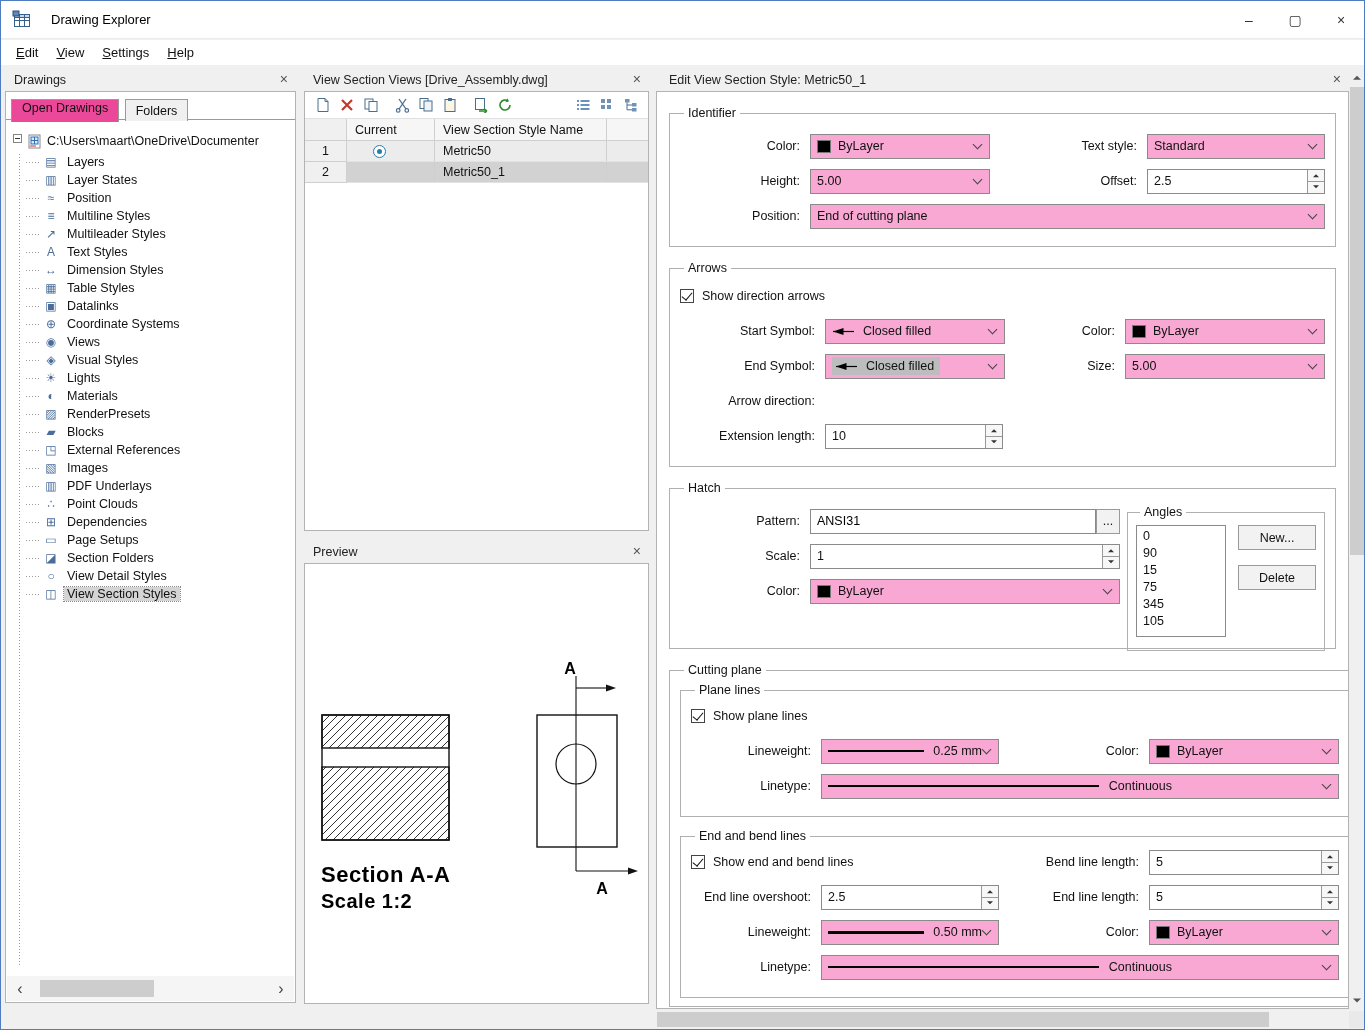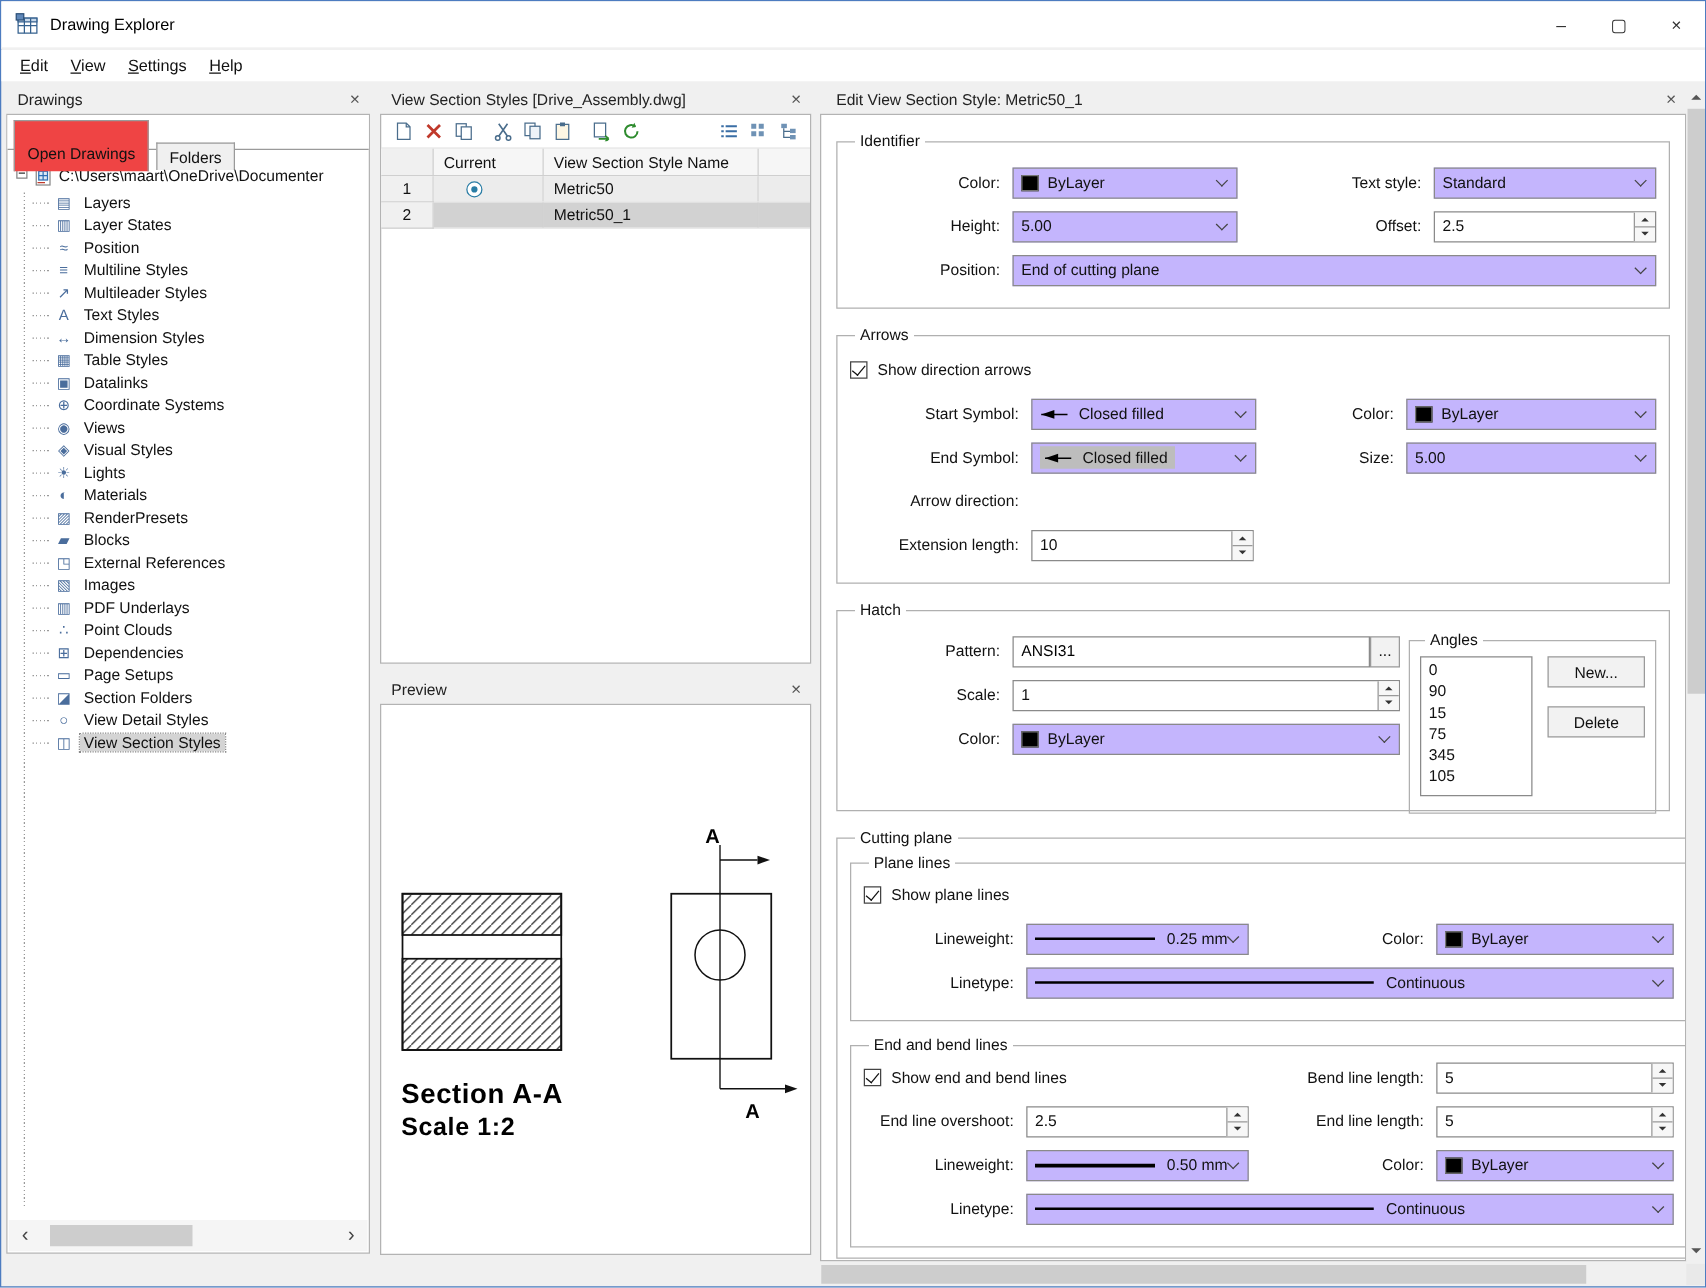--- a/index.html
+++ b/index.html
@@ -2,21 +2,21 @@
 <html><head>
 <meta charset="utf-8">
 <style>
   * { box-sizing:border-box; margin:0; padding:0; }
   html,body { width:1365px; height:1030px; }
   body { font-family:"Liberation Sans", sans-serif; font-size:12.5px; color:#111;
          background:#f0f0f0; position:relative; overflow:hidden; border:1px solid #4d7cc0; }
 
   
   .titlebar { position:absolute; left:0; top:0; right:0; height:38px; background:#fff;
-              display:flex; align-items:center; border-bottom:1px solid #ececec; }
+              display:flex; align-items:center; border-bottom:1px solid #ececec;gap:11px; }
   .appicon { width:20px; height:20px; margin:0 8px 0 11px; flex:none; }
   .title-text { font-size:13px; color:#000; }
   .winbtns { margin-left:auto; display:flex; height:38px; }
   .winbtn { width:46px; height:38px; display:flex; align-items:center; justify-content:center;
             font-size:14px; color:#333; }
   
   .menubar { position:absolute; left:0; top:39px; right:0; height:25px; background:#fff;
              display:flex; align-items:center; padding-left:6px; }
   .menu-item { display:inline-block; padding:3px 9px; font-size:13px; }
   .menu-item::first-letter { text-decoration:underline; }
@@ -28,21 +28,21 @@
   .close-x { position:absolute; right:8px; top:2px; font-size:14px; color:#555; line-height:16px; }
   .panel-body { position:absolute; left:0; right:0; top:22px; bottom:0; background:#fff;
                 border:1px solid #b3b3b3; }
 
   
   .panel-drawings { left:4px; top:68px; width:291px; height:934px; }
   .tabs { position:absolute; left:0; right:0; top:0; height:28px; padding:4px 0 0 5px;
           border-bottom:1px solid #9a9a9a; background:#fff; }
   .tab { display:inline-block; padding:4px 10px 3px; border:1px solid #9a9a9a; border-bottom:none;
          background:#f0f0f0; margin-right:2px; position:relative; top:3px; font-size:12.5px; }
-  .tab.active { background:#ef4444; top:0; padding-top:19px; padding-bottom:7px; z-index:2; font-weight:normal; }
+  .tab.active { background:#ec4899; top:0; padding-top:1px; padding-bottom:7px; z-index:2; font-weight:normal; }
   .tree { position:absolute; left:0; right:0; top:34px; bottom:27px; overflow:hidden;
           padding:8px 0 0 7px; white-space:nowrap; }
   .tree-rootrow { display:flex; height:19px; }
   .expander { width:9px; height:9px; border:1px solid #848484; background:#fff; position:relative;
               margin-right:5px; flex:none; }
   .expander::before { content:""; position:absolute; left:1px; right:1px; top:3px; height:1px; background:#333; }
   .tree-fileicon { width:15px; height:15px; margin-right:5px; flex:none; }
   .tree-rootlabel { overflow:hidden; text-overflow:clip; }
   .tree-vline { position:absolute; left:13px; top:28px; bottom:8px; width:1px;
                 background-image:repeating-linear-gradient(to bottom,#9a9a9a 0 1px,transparent 1px 3px); }
@@ -87,21 +87,21 @@
   
   .panel-edit { left:655px; top:68px; width:693px; height:940px; }
   .panel-edit .panel-head { padding-left:13px; }
   .edit-body { position:absolute; inset:22px 0 0 0; background:#fff; border:1px solid #b3b3b3;
                padding:0 12px; overflow:hidden; }
   fieldset { border:1px solid #b0b0b0; padding:4px 10px 8px; margin-top:14px; }
   legend { padding:0 4px; margin-left:4px; font-size:12.5px; }
   .frow { display:flex; align-items:center; margin:9px 0; height:26px; }
   .lbl { text-align:right; padding-right:10px; flex:none; }
   .sp { flex:1; }
-  .combo { height:25px; border:1px solid #8a8a8a; background:#c4b5fd; display:flex; align-items:center;
+  .combo { height:25px; border:1px solid #8a8a8a; background:#f9a8d4; display:flex; align-items:center;
            padding:0 6px; flex:none;justify-content:flex-end; }
   .combo-flex { flex:1; }
   .combo-text { white-space:nowrap; }
   .swatch { width:14px; height:13px; background:#000; border:1px solid #777; margin-right:7px; flex:none; }
   .chev { flex:none; margin-left:auto; width:10px; height:10px; position:relative; }
   .chev::before { content:""; position:absolute; left:1px; top:0; width:6px; height:6px;
                   border-right:1.4px solid #444; border-bottom:1.4px solid #444; transform:rotate(45deg); }
   .spin { height:25px; border:1px solid #8a8a8a; background:#fff; display:flex; align-items:stretch; flex:none; }
   .spin-text { flex:1; display:flex; align-items:center; padding-left:6px; }
   .spin-btns { width:17px; border-left:1px solid #999; display:flex; flex-direction:column; background:#f7f7f7; }
@@ -299,21 +299,21 @@
     <div class="tree-hscroll">
       <span class="harrow">‹</span>
       <span class="hthumb"></span>
       <span class="harrow" style="margin-left:auto;">›</span>
     </div>
   </div>
 </div>
 
 <div class="panel panel-styles">
   <div class="panel-head">
-    <span>View Section Styles [Drive_Assembly.dwg]</span>
+    <span>View Section Views [Drive_Assembly.dwg]</span>
     <span class="close-x">×</span>
   </div>
   <div class="panel-body">
     <div class="toolbar">
       <span class="tbtn">
         <svg width="16" height="16" viewBox="0 0 16 16">
           <path d="M3 1.5h7l3 3v10H3z" fill="#fff" stroke="#4a6d8c"></path>
             <path d="M10 1.5v3h3" fill="none" stroke="#4a6d8c"></path>
           </svg>
       </span>

